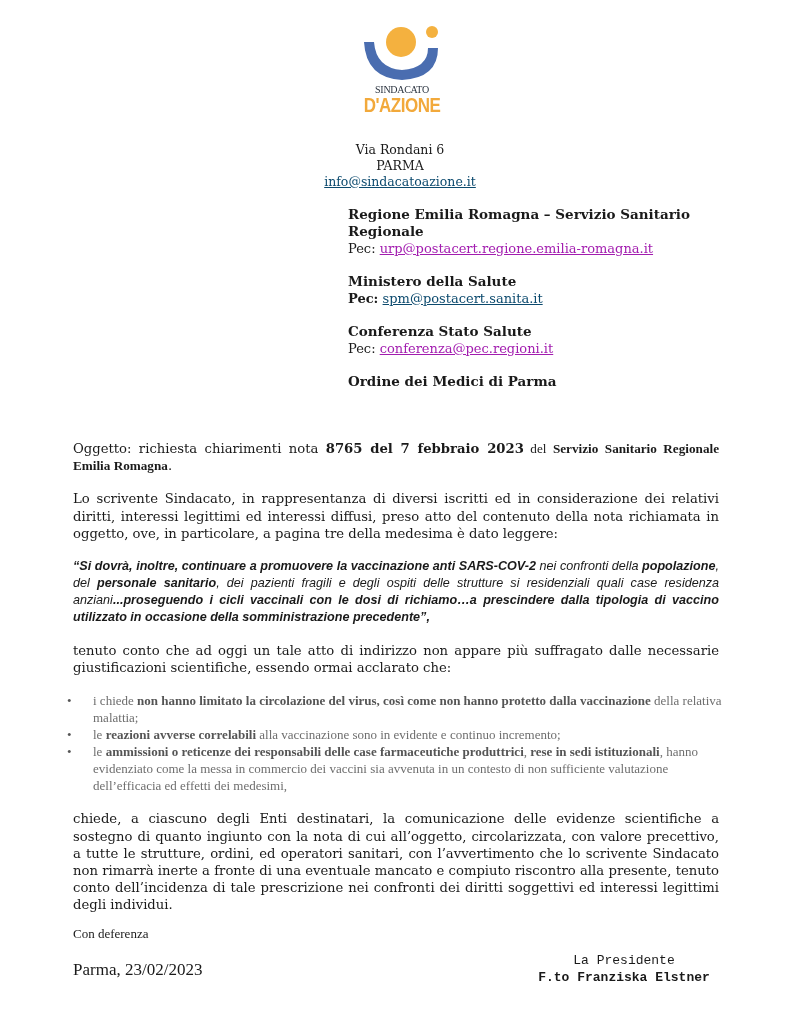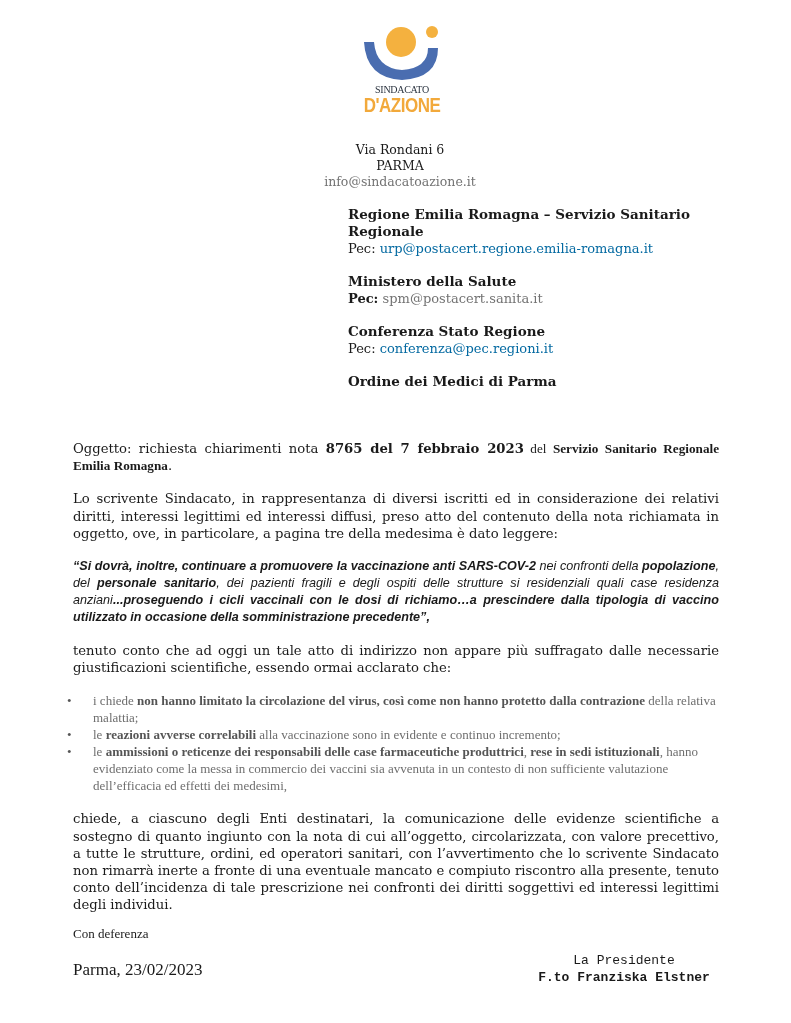--- a/index.html
+++ b/index.html
@@ -7,22 +7,22 @@
          font-family: "DejaVu Serif", "Liberation Serif", serif; color: #1a1a1a; }
   .abs { position: absolute; }
   .logo { left: 358px; top: 22px; width: 88px; height: 100px; }
   .logo svg { display: block; }
   .logo-text1 { position: absolute; left: 0; top: 62px; width: 88px; text-align: center;
                 font-family: "Liberation Serif", serif; font-size: 10px; color: #2b3440; letter-spacing: -0.3px; }
   .logo-text2 { position: absolute; left: 0; top: 74px; width: 88px; text-align: center;
                 font-family: "Liberation Sans", sans-serif; font-weight: bold; font-size: 17px;
                 color: #f2a93b; letter-spacing: -0.5px; transform: scaleY(1.15); }
   .addr { left: 320px; top: 142px; width: 160px; text-align: center; font-size: 12.5px; line-height: 16px; }
-  a, .link { color: #737373; }
-  .link-light { color: #0369a1; }
+  a, .link { color: #0c4a6e; text-decoration: underline; }
+  .link-light { color: #a21caf; text-decoration: underline; }
   .link-plain { color: #6f86c9; text-decoration: none; }
   .recipients { left: 348px; top: 206px; width: 400px; font-size: 13px; line-height: 17px; }
   .recipients .name { font-weight: bold; font-size: 13.5px; }
   .recipients .block { margin-bottom: 16px; }
   .main { left: 73px; top: 440px; width: 654px; font-size: 13.2px; line-height: 17.2px; }
   .main p { margin: 0 8px 16px 0; text-align: justify; }
   .font-cond { font-family: "Liberation Serif", serif; }
   .quote { font-style: italic; font-family: "Liberation Sans", sans-serif; font-size: 12.6px; line-height: 17px; text-align: justify; }
   .quote b { font-weight: bold; }
   ul.points { margin: 0 0 16px 0; padding-left: 0; list-style: none; color: #6e6e6e; font-family: "Liberation Serif", serif; font-size: 13px; line-height: 17px; }
@@ -56,21 +56,21 @@
 <div class="abs recipients">
   <div class="block">
     <div class="name">Regione Emilia Romagna – Servizio Sanitario Regionale</div>
     <div><span>Pec:</span> <span class="link-light">urp@postacert.regione.emilia-romagna.it</span></div>
   </div>
   <div class="block">
     <div class="name">Ministero della Salute</div>
     <div><b>Pec:</b> <span class="link">spm@postacert.sanita.it</span></div>
   </div>
   <div class="block">
-    <div class="name">Conferenza Stato Regione</div>
+    <div class="name">Conferenza Stato Salute</div>
     <div><span>Pec:</span> <span class="link-light">conferenza@pec.regioni.it</span></div>
   </div>
   <div class="block">
     <div class="name">Ordine dei Medici di Parma</div>
   </div>
 </div>
 
 <div class="abs main">
   <p>
     <span>Oggetto: richiesta chiarimenti nota </span><b>8765 del 7 febbraio 2023</b><span class="font-cond"> del </span><b class="font-cond">Servizio Sanitario Regionale Emilia Romagna</b><span>.</span>
@@ -78,21 +78,21 @@
 
   <p>Lo scrivente Sindacato, in rappresentanza di diversi iscritti ed in considerazione dei relativi diritti, interessi legittimi ed interessi diffusi, preso atto del contenuto della nota richiamata in oggetto, ove, in particolare, a pagina tre della medesima è dato leggere:</p>
 
   <p class="quote">
     <b>“Si dovrà, inoltre, continuare a promuovere la vaccinazione anti SARS-COV-2</b><span> nei confronti della </span><b>popolazione</b><span>, del </span><b>personale sanitario</b><span>, dei pazienti fragili e degli ospiti delle strutture si residenziali quali case residenza anziani</span><b>...proseguendo i cicli vaccinali con le dosi di richiamo…a prescindere dalla tipologia di vaccino utilizzato in occasione della somministrazione precedente”,</b>
   </p>
 
   <p>tenuto conto che ad oggi un tale atto di indirizzo non appare più suffragato dalle necessarie giustificazioni scientifiche, essendo ormai acclarato che:</p>
 
   <ul class="points">
-    <li><span>i chiede </span><b>non hanno limitato la circolazione del virus, così come non hanno protetto dalla contrazione</b><span> della relativa malattia;</span></li>
+    <li><span>i chiede </span><b>non hanno limitato la circolazione del virus, così come non hanno protetto dalla vaccinazione</b><span> della relativa malattia;</span></li>
     <li><span>le </span><b>reazioni avverse correlabili</b><span> alla vaccinazione sono in evidente e continuo incremento;</span></li>
     <li><span>le </span><b>ammissioni o reticenze dei responsabili delle case farmaceutiche produttrici</b><span>, </span><b>rese in sedi istituzionali</b><span>, hanno evidenziato come la messa in commercio dei vaccini sia avvenuta in un contesto di non sufficiente valutazione dell’efficacia ed effetti dei medesimi,</span></li>
   </ul>
 
   <p>chiede, a ciascuno degli Enti destinatari, la comunicazione delle evidenze scientifiche a sostegno di quanto ingiunto con la nota di cui all’oggetto, circolarizzata, con valore precettivo, a tutte le strutture, ordini, ed operatori sanitari, con l’avvertimento che lo scrivente Sindacato non rimarrà inerte a fronte di una eventuale mancato e compiuto riscontro alla presente, tenuto conto dell’incidenza di tale prescrizione nei confronti dei diritti soggettivi ed interessi legittimi degli individui.</p>
 </div>
 
 <div class="abs closing">Con deferenza</div>
 <div class="abs date">Parma, 23/02/2023</div>
 <div class="abs sign">

